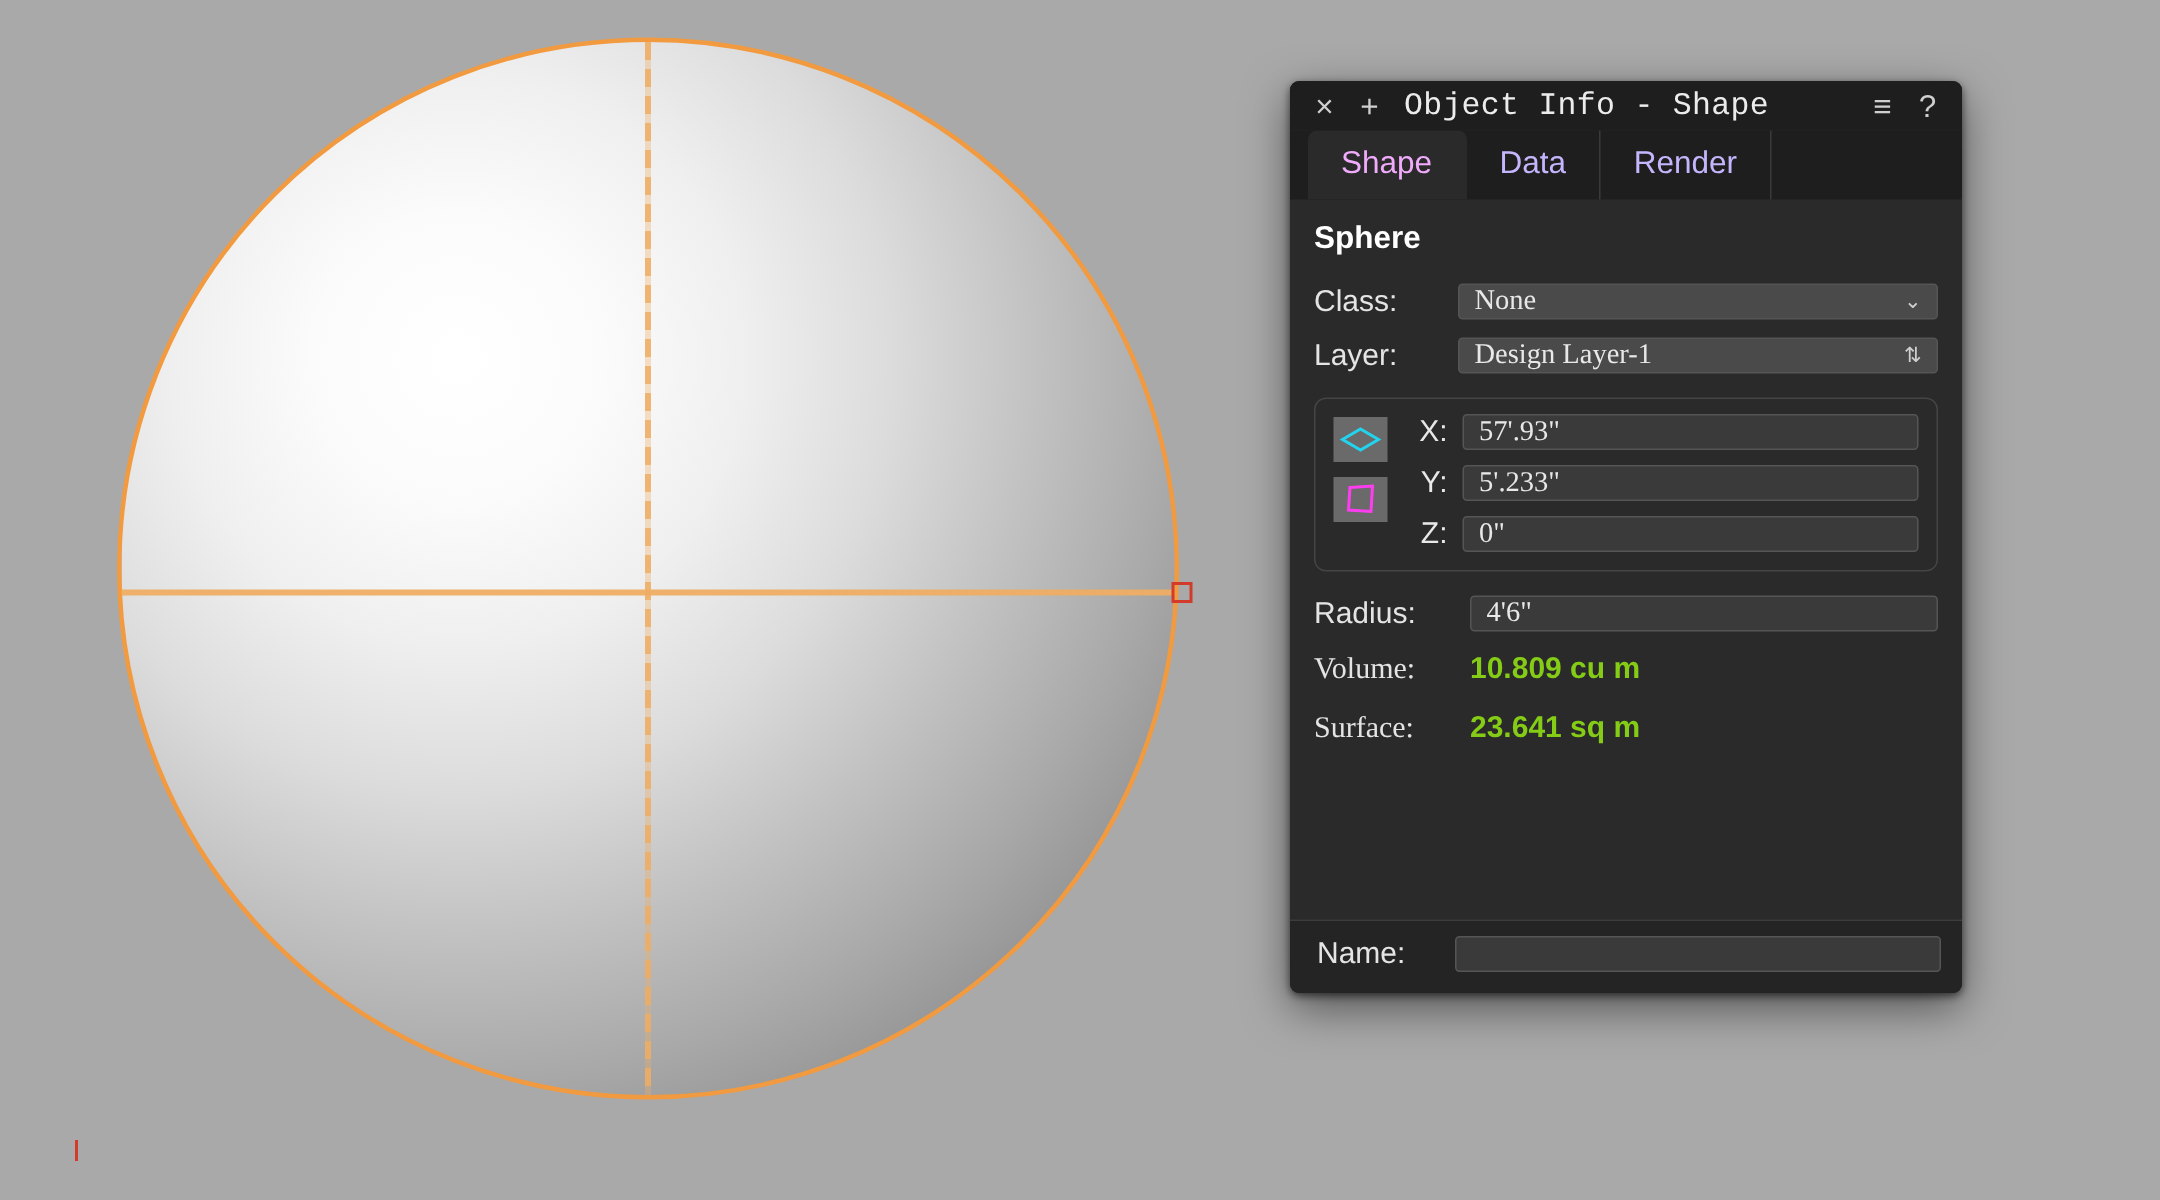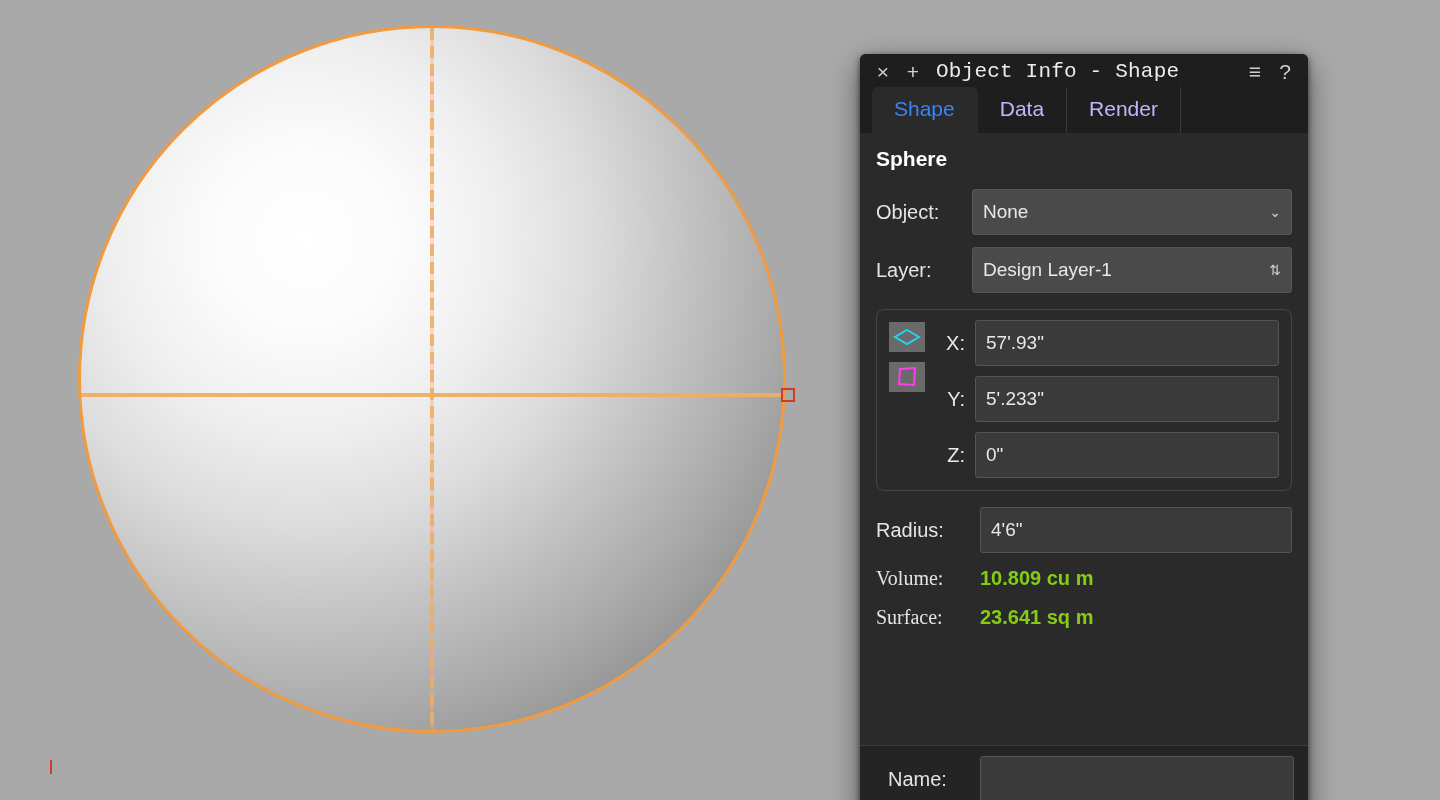--- a/index.html
+++ b/index.html
@@ -111,21 +111,21 @@
     font-size: 21px;
     color: #c4b5fd;
     border-right: 1px solid #3a3a3a;
     cursor: default;
     position: relative;
     top: 0;
   }
   .tab:last-child { border-right: 1px solid #3a3a3a; }
   .tab.active {
     background: #2a2a2a;
-    color: #3b82f6;
+    color: #f0abfc;
     border-radius: 6px 6px 0 0;
     border-right-color: transparent;
   }
   .panel-body {
     padding: 12px 14px 8px 14px;
   }
   .obj-type {
     font-weight: 700;
     font-size: 21px;
     color: #ffffff;
@@ -137,30 +137,31 @@
     gap: 10px;
     padding: 6px 2px;
   }
   .row-label {
     width: 86px;
     font-size: 20px;
     color: #e4e4e4;
   }
   .select, .input, .name-input {
     flex: 1;
-    height: 46px;
+    height: 24px;
     background: #4a4a4a;
     border: 1px solid #555;
     border-radius: 3px;
     color: #e8e8e8;
     font-size: 19px;
     padding: 2px 10px;
     display: flex;
     align-items: center;
     justify-content: space-between;
+    font-family: Liberation Serif, serif;
   }
   .select .caret {
     font-size: 14px;
     color: #cfcfcf;
   }
   .coord-group {
     margin: 10px 2px 4px 2px;
     border: 1px solid #444;
     border-radius: 8px;
     padding: 10px 12px 12px 12px;
@@ -183,21 +184,21 @@
   .coord-row { display: flex; align-items: center; gap: 10px; }
   .coord-row .axis-label { width: 26px; text-align: right; font-size: 20px; }
   .coord-row .input { flex: 1; background: #3a3a3a; }
   .static-row { display: flex; align-items: center; gap: 10px; padding: 8px 2px; }
   .static-row .row-label { width: 94px; font-family: Liberation Serif, serif; }
   .static-val { font-weight: 700; font-size: 20px; color: #84cc16; }
   .panel-spacer { height: 100px; }
   .panel-footer {
     border-top: 1px solid #3c3c3c;
     background: #242424;
-    padding: 10px 14px 14px 28px;
+    padding: 10px 14px 14px 18px;
     display: flex;
     align-items: center;
     gap: 22px;
   }
 </style>
 </head>
 <body>
 
 <div class="viewport">
   <div class="sphere-wrap">
@@ -223,21 +224,21 @@
     <div class="tab active">Shape</div>
     <div class="tab">Data</div>
     <div class="tab">Render</div>
   </div>
 
   <div class="panel-body">
 
     <div class="obj-type">Sphere</div>
 
     <div class="row">
-      <div class="row-label">Object:</div>
+      <div class="row-label">Class:</div>
       <div class="select">
         <span>None</span>
         <span class="caret">⌄</span>
       </div>
     </div>
 
     <div class="row">
       <div class="row-label">Layer:</div>
       <div class="select">
         <span>Design Layer-1</span>

